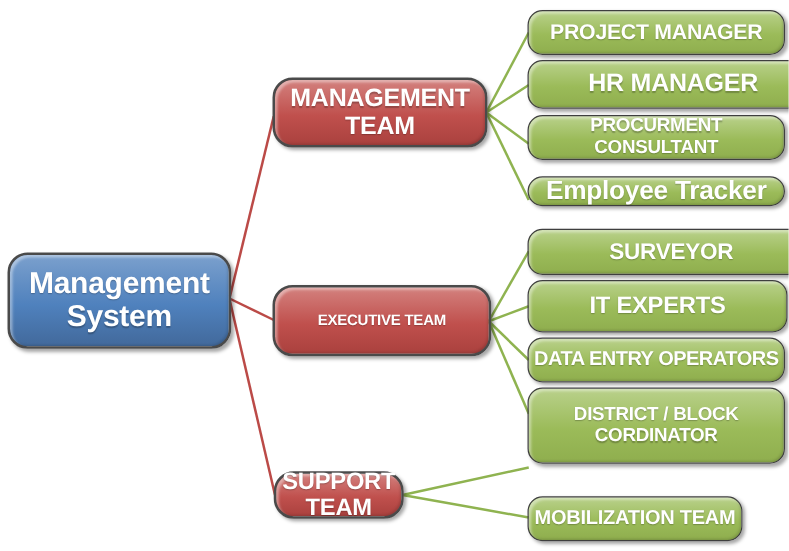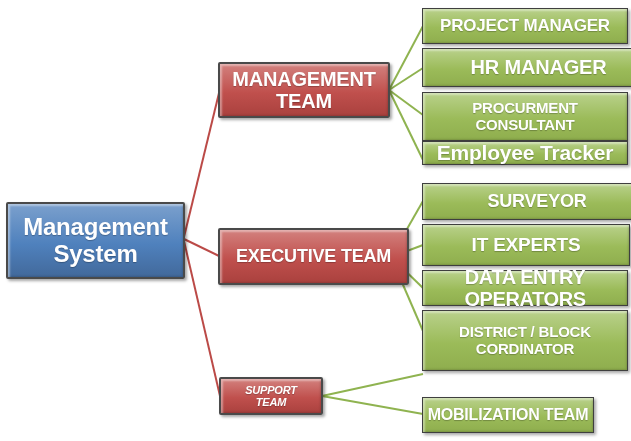--- a/index.html
+++ b/index.html
@@ -11,32 +11,32 @@
     font-family:"Liberation Sans", sans-serif;
   }
   #wires{position:absolute;left:0;top:0;width:631px;height:441px;}
   .node{
     position:absolute;
     display:flex;align-items:center;justify-content:center;
     box-sizing:border-box;
     color:#fff;font-weight:bold;text-align:center;
     white-space:pre-line;line-height:1.12;
     letter-spacing:-0.2px;
-    border:2px solid #4a4a4a;border-radius:2px;
+    border:2px solid #4a4a4a;border-radius:16px;
     box-shadow:2px 2px 3px rgba(0,0,0,.35),
                inset 2px 2px 2px rgba(255,255,255,.4),
                inset -1px -1px 2px rgba(0,0,0,.15);
     text-shadow:0 1px 1px rgba(0,0,0,.25);
     padding:2px 4px;
   }
   .root{background:linear-gradient(180deg,#7ba0cd 0%,var(--root-blue,#4f81bd) 55%,#42699b 100%);}
   .team{background:linear-gradient(180deg,#d3817e 0%,var(--team-red,#c0504d) 55%,#aa413e 100%);}
   .leaf{
     background:linear-gradient(180deg,#b9d18b 0%,var(--leaf-green,#9bbb59) 55%,#8fae4e 100%);
-    border-radius:0;border-width:1.5px;border-color:#3f3f3f;
+    border-radius:12px;border-width:1.5px;border-color:#3f3f3f;
   }
 </style>
 </head>
 <body>
 
 <div id="stage">
 
   <svg id="wires" viewBox="0 0 631 441">
 
     <line x1="184" y1="237" x2="219" y2="93" style="stroke:var(--red-connector,#bb4a47);stroke-width:2"></line>
@@ -55,29 +55,29 @@
 
     <line x1="322" y1="396" x2="423" y2="374" style="stroke:var(--green-connector,#8fb350);stroke-width:2"></line>
     <line x1="322" y1="396" x2="423" y2="414" style="stroke:var(--green-connector,#8fb350);stroke-width:2"></line>
   </svg>
 
   <div class="node root" style="left:6px;top:202px;width:179px;height:77px;font-size:24px;">Management
 System</div>
 
   <div class="node team" style="left:218px;top:62px;width:172px;height:56px;font-size:20px;">MANAGEMENT
 TEAM</div>
-  <div class="node team" style="left:218px;top:228px;width:191px;height:57px;font-size:18px;">EXECUTIVE TEAM</div>
-  <div class="node team" style="left:219px;top:377px;width:104px;height:38px;font-size:11px;font-style:italic;">SUPPORT
+  <div class="node team" style="left:218px;top:228px;width:175px;height:57px;font-size:12px;">EXECUTIVE TEAM</div>
+  <div class="node team" style="left:219px;top:377px;width:104px;height:38px;font-size:19px;">SUPPORT
 TEAM</div>
 
   <div class="node leaf" style="left:422px;top:8px;width:206px;height:36px;font-size:17px;">PROJECT MANAGER</div>
   <div class="node leaf" style="left:422px;top:48px;width:233px;height:39px;font-size:20px;">HR MANAGER</div>
-  <div class="node leaf" style="left:422px;top:92px;width:206px;height:49px;font-size:15px;">PROCURMENT
+  <div class="node leaf" style="left:422px;top:92px;width:206px;height:36px;font-size:15px;">PROCURMENT
 CONSULTANT</div>
   <div class="node leaf" style="left:422px;top:141px;width:206px;height:24px;font-size:21px;">Employee Tracker</div>
   <div class="node leaf" style="left:422px;top:183px;width:230px;height:37px;font-size:18px;">SURVEYOR</div>
   <div class="node leaf" style="left:422px;top:224px;width:208px;height:42px;font-size:19px;">IT EXPERTS</div>
-  <div class="node leaf" style="left:422px;top:270px;width:206px;height:36px;font-size:20px;letter-spacing:-0.4px;">DATA ENTRY OPERATORS</div>
+  <div class="node leaf" style="left:422px;top:270px;width:206px;height:36px;font-size:16px;letter-spacing:-0.4px;">DATA ENTRY OPERATORS</div>
   <div class="node leaf" style="left:422px;top:310px;width:206px;height:61px;font-size:15px;">DISTRICT / BLOCK
 CORDINATOR</div>
   <div class="node leaf" style="left:422px;top:397px;width:172px;height:36px;font-size:16px;">MOBILIZATION TEAM</div>
 
 </div>
 
 </body></html>

